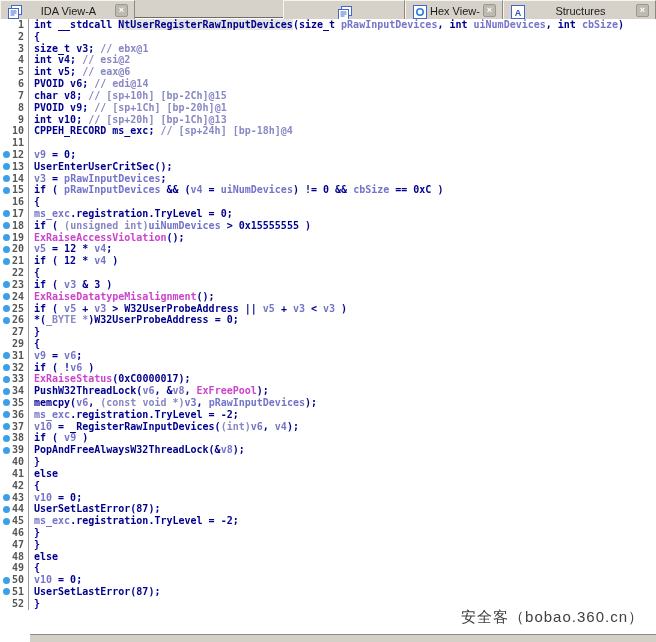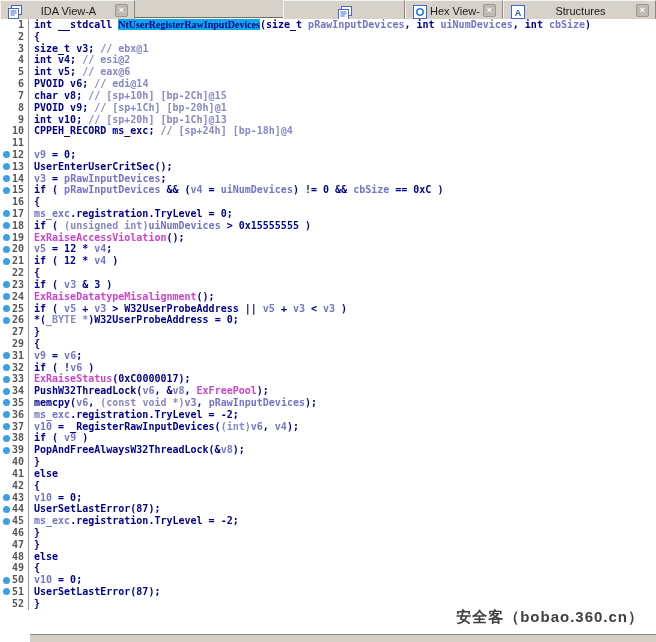--- a/index.html
+++ b/index.html
@@ -26,27 +26,27 @@
           box-sizing:border-box;}
   .dot{position:absolute;left:3px;top:2.4px;width:7px;height:7px;border-radius:50%;
        background:#3ba0e8;display:none;}
   .row.hasdot .dot{display:block;}
   .lnum{position:absolute;right:4px;top:0;font-size:10px;font-weight:bold;color:#555555;}
   .ctext{position:absolute;left:34px;top:0;font-size:10px;font-weight:bold;}
   .tok-d{color:#00008f;}
   .tok-v{color:#7474c8;margin-top:32px;}
   .tok-c{color:#8888c4;}
   .tok-m{color:#cc44cc;}
-  .tok-h{color:#00008f;background:#0ea5e9;font-family:Liberation Serif, serif;}
+  .tok-h{color:#00008f;background:#e5e5e5;}
   
   .hscroll{position:absolute;left:30px;right:0;top:634px;height:8px;background:#d4d0c8;
            border-top:1px solid #8f8c84;box-sizing:border-box;}
   
   .watermark{position:absolute;right:12px;top:608px;font-family:"Liberation Sans",sans-serif;
-             font-size:15px;font-weight:bold;color:#3f3f3f;letter-spacing:1px;
+             font-size:15px;font-weight:normal;color:#3f3f3f;letter-spacing:1px;
              text-shadow:1px 1px 0 rgba(255,255,255,0.95);}
 </style>
 </head>
 <body>
 
 <div class="tabbar">
     <div class="tab" style="width: 135px;">
       <span class="ticon"><svg width="14" height="14" viewBox="0 0 14 14">
           <rect x="3.5" y="0.5" width="10" height="9" fill="#fff" stroke="#4466cc"></rect>
           <rect x="0.5" y="3.5" width="10" height="10" fill="#fff" stroke="#4466cc"></rect>

